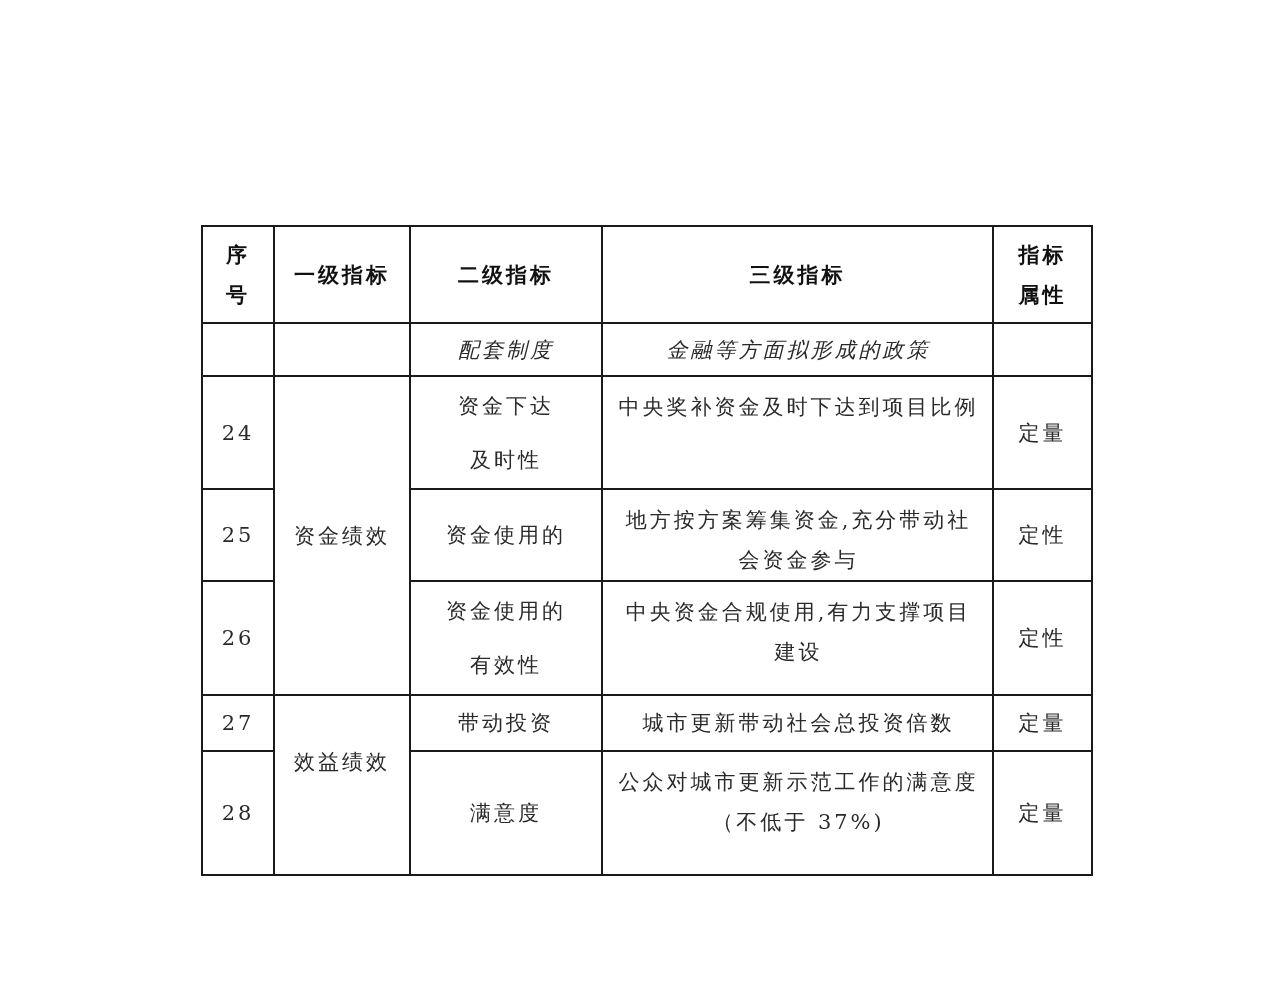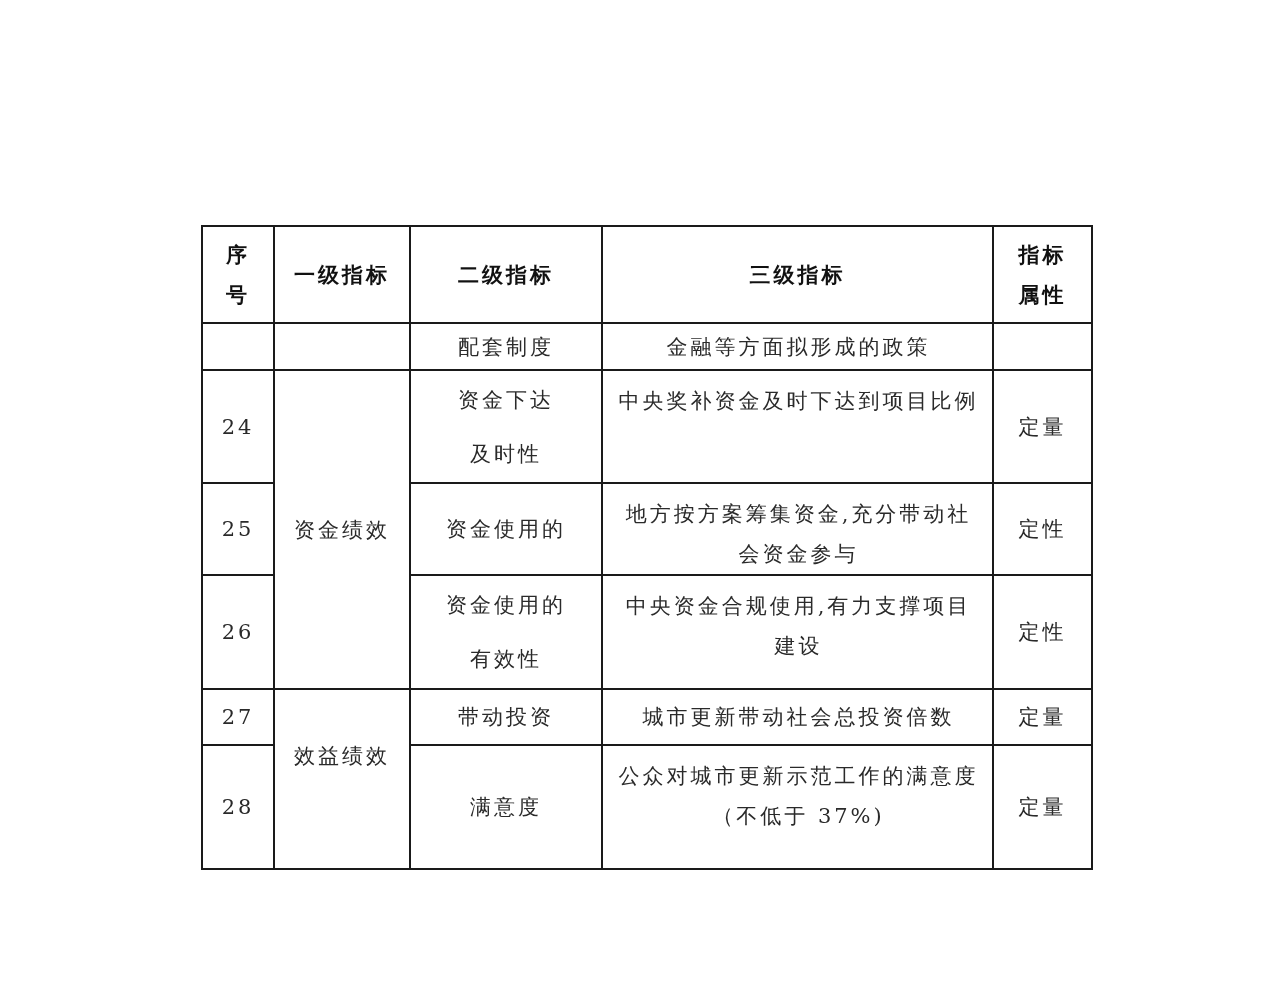--- a/index.html
+++ b/index.html
@@ -44,21 +44,21 @@
       color: #111;
       line-height: 40px;
     }
     col.c1 { width: 72px; }
     col.c2 { width: 136px; }
     col.c3 { width: 192px; }
     col.c4 { width: 391px; }
     col.c5 { width: 99px; }
 
     tr.head { height: 97px; }
-    tr.r0 { height: 47px; }
+    tr.r0 { height: 53px; font-style: italic; }
     tr.r24 { height: 113px; }
     tr.r25 { height: 70px; }
     tr.r26 { height: 114px; }
     tr.r27 { height: 56px; }
     tr.r28 { height: 124px; }
 
     .twoline span { display: block; }
     td.seq { font-size: 21px; letter-spacing: 0; }
     td.lvl2 .line { display: block; line-height: 54px; }
     td.lvl3 {

